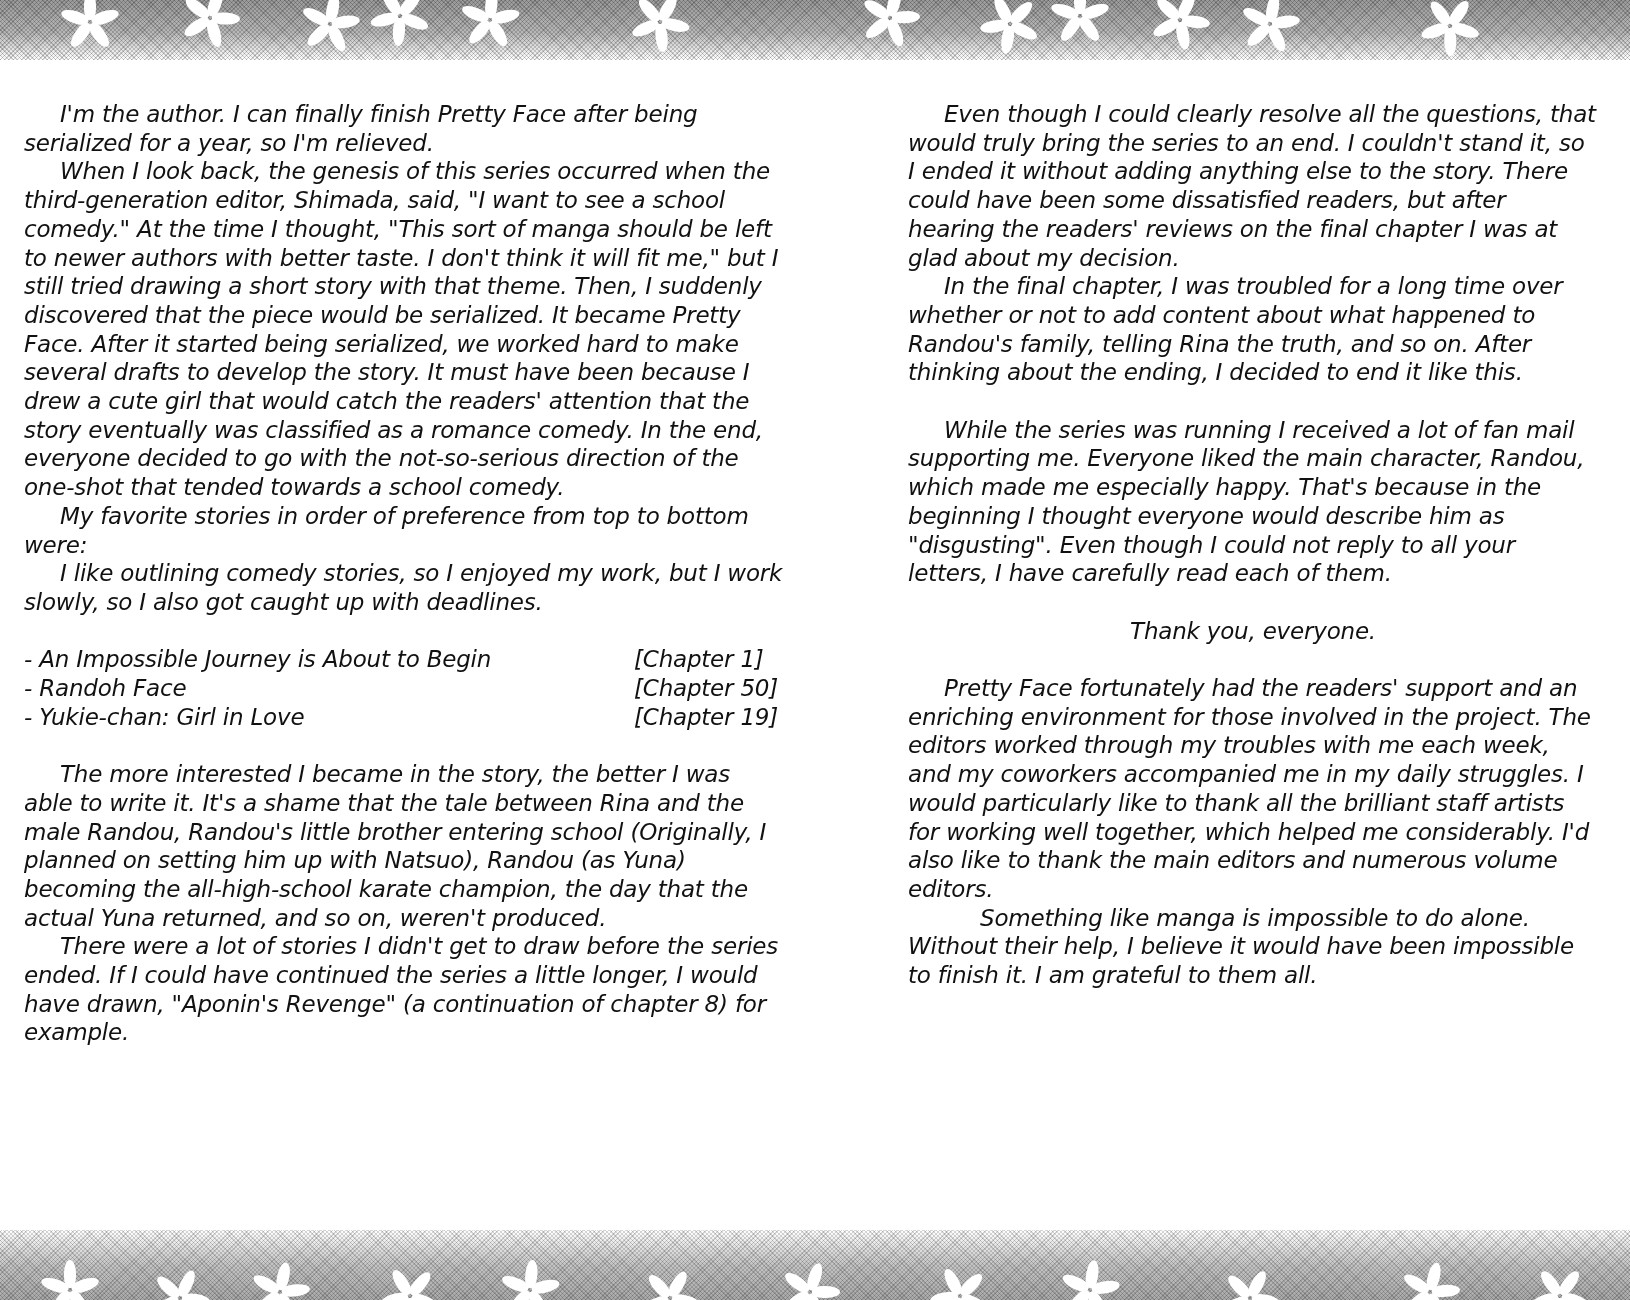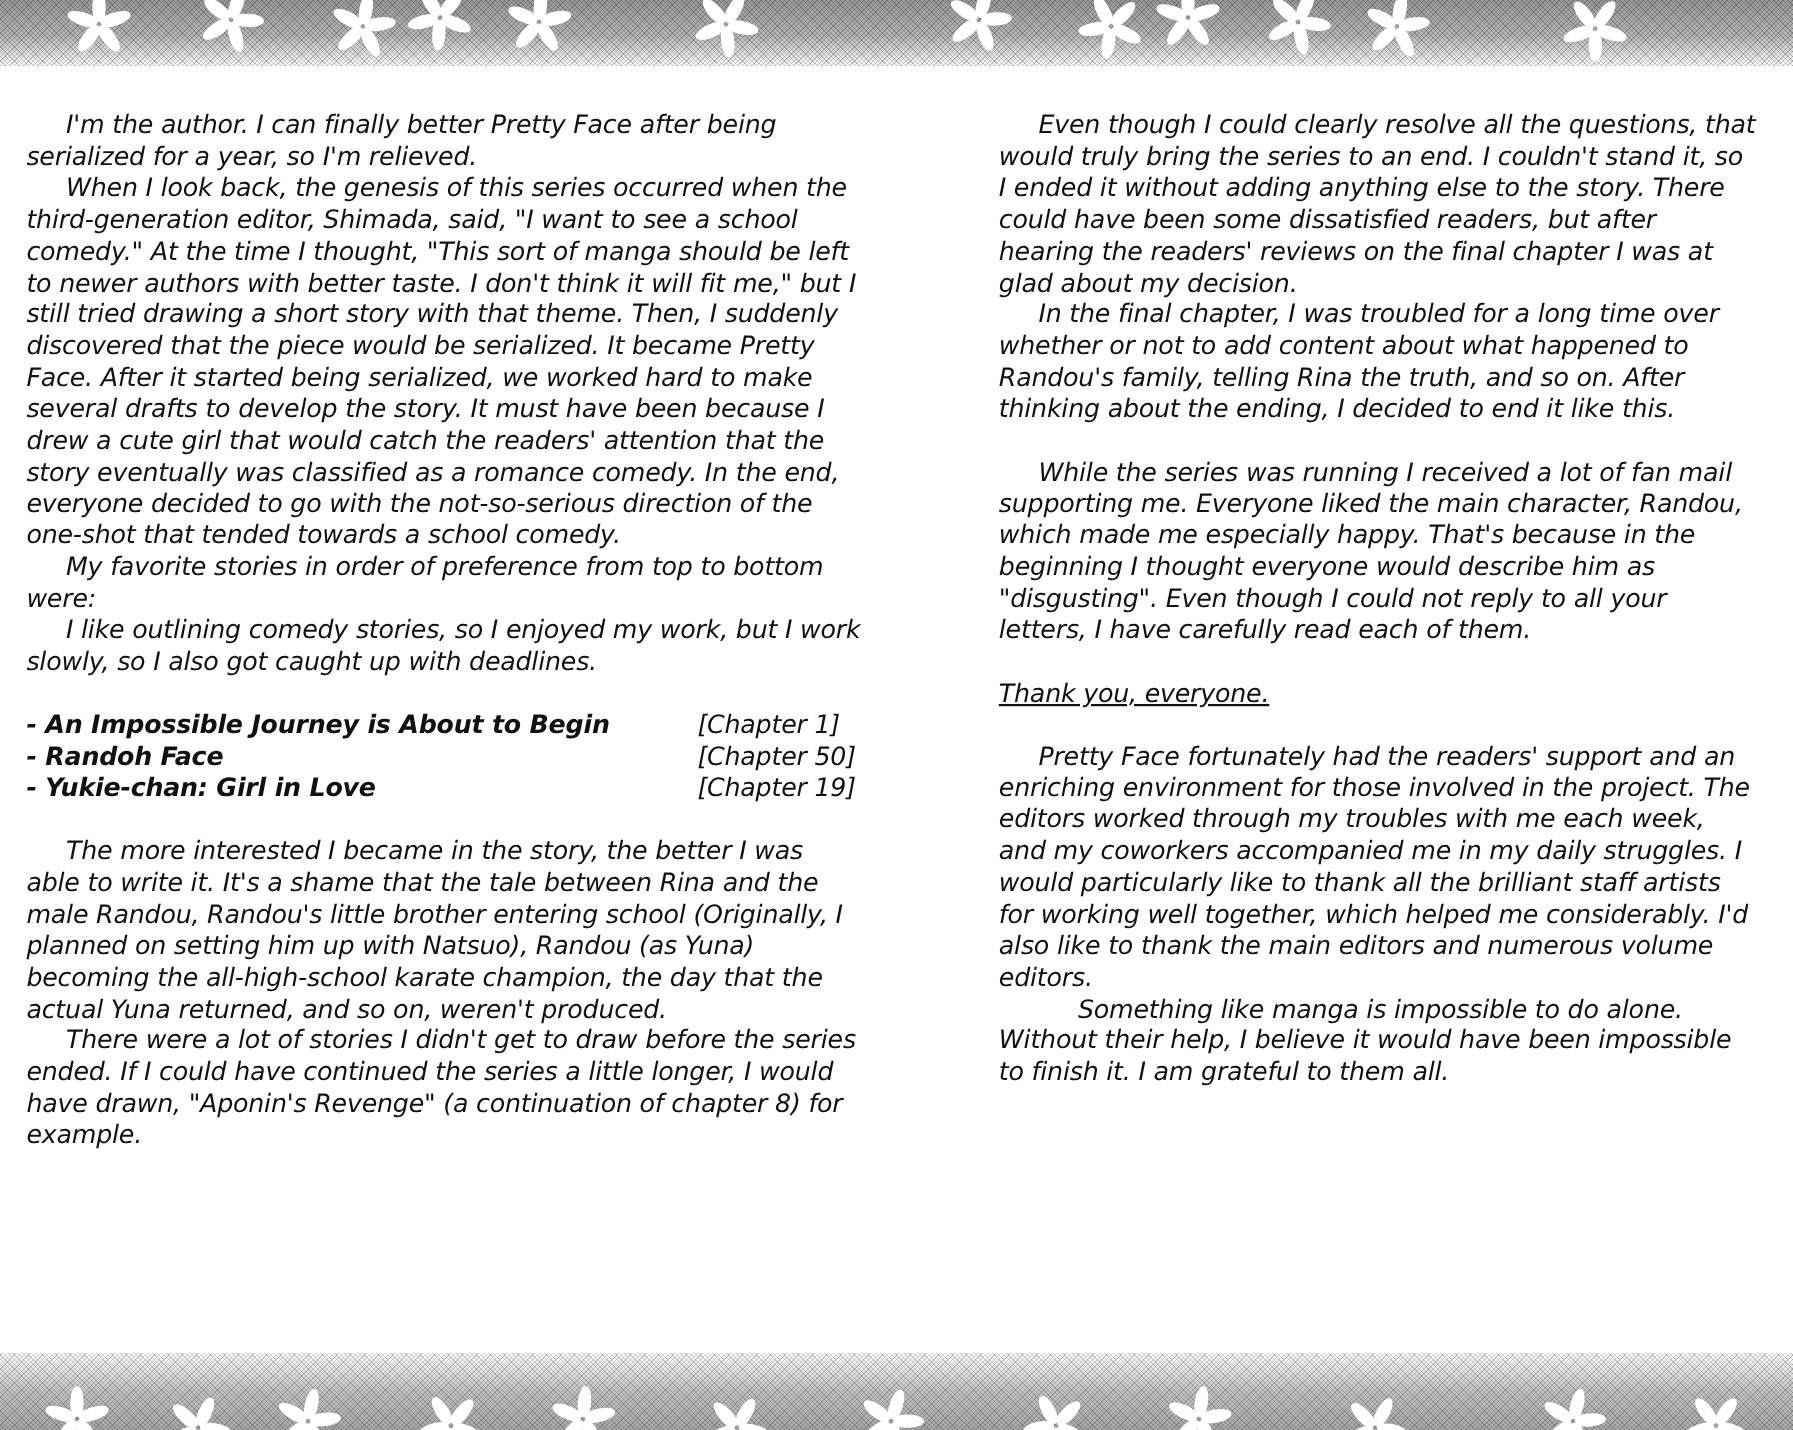--- a/index.html
+++ b/index.html
@@ -37,23 +37,23 @@
     font-size: 23px; line-height: 28.7px;
     letter-spacing: -0.2px;
   }
   .col-left { left: 24px; width: 760px; }
   .col-right { left: 908px; width: 690px; }
   .p { margin: 0; text-indent: 36px; }
   .p.deep { text-indent: 72px; }
   .gap { height: 28.7px; }
   .list { margin: 0; padding: 0; list-style: none; }
   .list li { display: flex; }
-  .list .title { width: 610px; font-weight: bold; }
+  .list .title { width: 610px; }
   .list .ch { white-space: nowrap; }
-  .center { text-align: left; text-indent: 0; text-decoration: underline; }
+  .center { text-align: center; text-indent: 0; }
   em { font-style: oblique; }
 </style>
 </head>
 <body>
 
 <div class="band band-top">
   <div class="flower" style="left:60px;top:-8px">
       <span style="transform:rotate(0deg)"></span>
       <span style="transform:rotate(72deg)"></span>
       <span style="transform:rotate(144deg)"></span>
@@ -133,21 +133,21 @@
   <div class="flower" style="left:1420px;top:-4px">
       <span style="transform:rotate(35deg)"></span>
       <span style="transform:rotate(107deg)"></span>
       <span style="transform:rotate(179deg)"></span>
       <span style="transform:rotate(251deg)"></span>
       <span style="transform:rotate(323deg)"></span>
     </div>
 </div>
 
 <div class="col col-left">
-  <p class="p"><span>I'm the author. I can finally better </span><em>Pretty Face</em><span> after being serialized for a year, so I'm relieved.</span></p>
+  <p class="p"><span>I'm the author. I can finally finish </span><em>Pretty Face</em><span> after being serialized for a year, so I'm relieved.</span></p>
   <p class="p"><span>When I look back, the genesis of this series occurred when the third-generation editor, Shimada, said, "I want to see a school comedy." At the time I thought, "This sort of manga should be left to newer authors with better taste. I don't think it will fit me," but I still tried drawing a short story with that theme. Then, I suddenly discovered that the piece would be serialized. It became </span><em>Pretty Face</em><span>. After it started being serialized, we worked hard to make several drafts to develop the story. It must have been because I drew a cute girl that would catch the readers' attention that the story eventually was classified as a romance comedy. In the end, everyone decided to go with the not-so-serious direction of the one-shot that tended towards a school comedy.</span></p>
   <p class="p">My favorite stories in order of preference from top to bottom were:</p>
   <p class="p">I like outlining comedy stories, so I enjoyed my work, but I work slowly, so I also got caught up with deadlines.</p>
   <div class="gap"></div>
   <ul class="list">
     <li>
         <span class="title">- An Impossible Journey is About to Begin</span>
         <span class="ch">[Chapter 1]</span>
       </li>
     <li>

